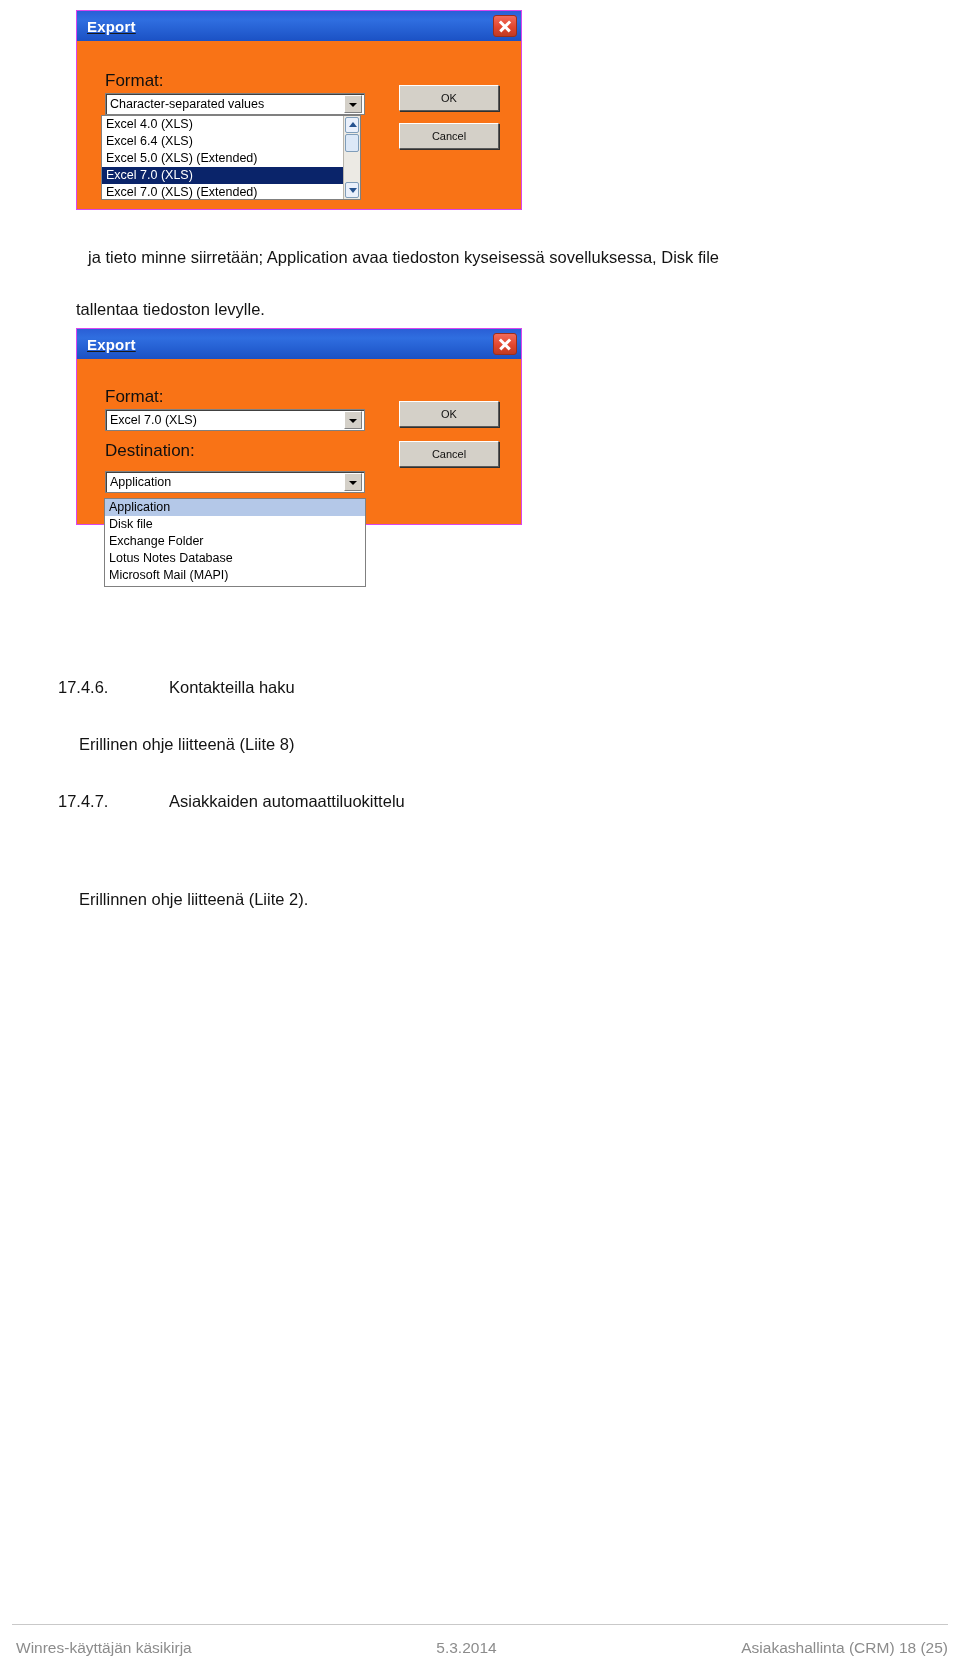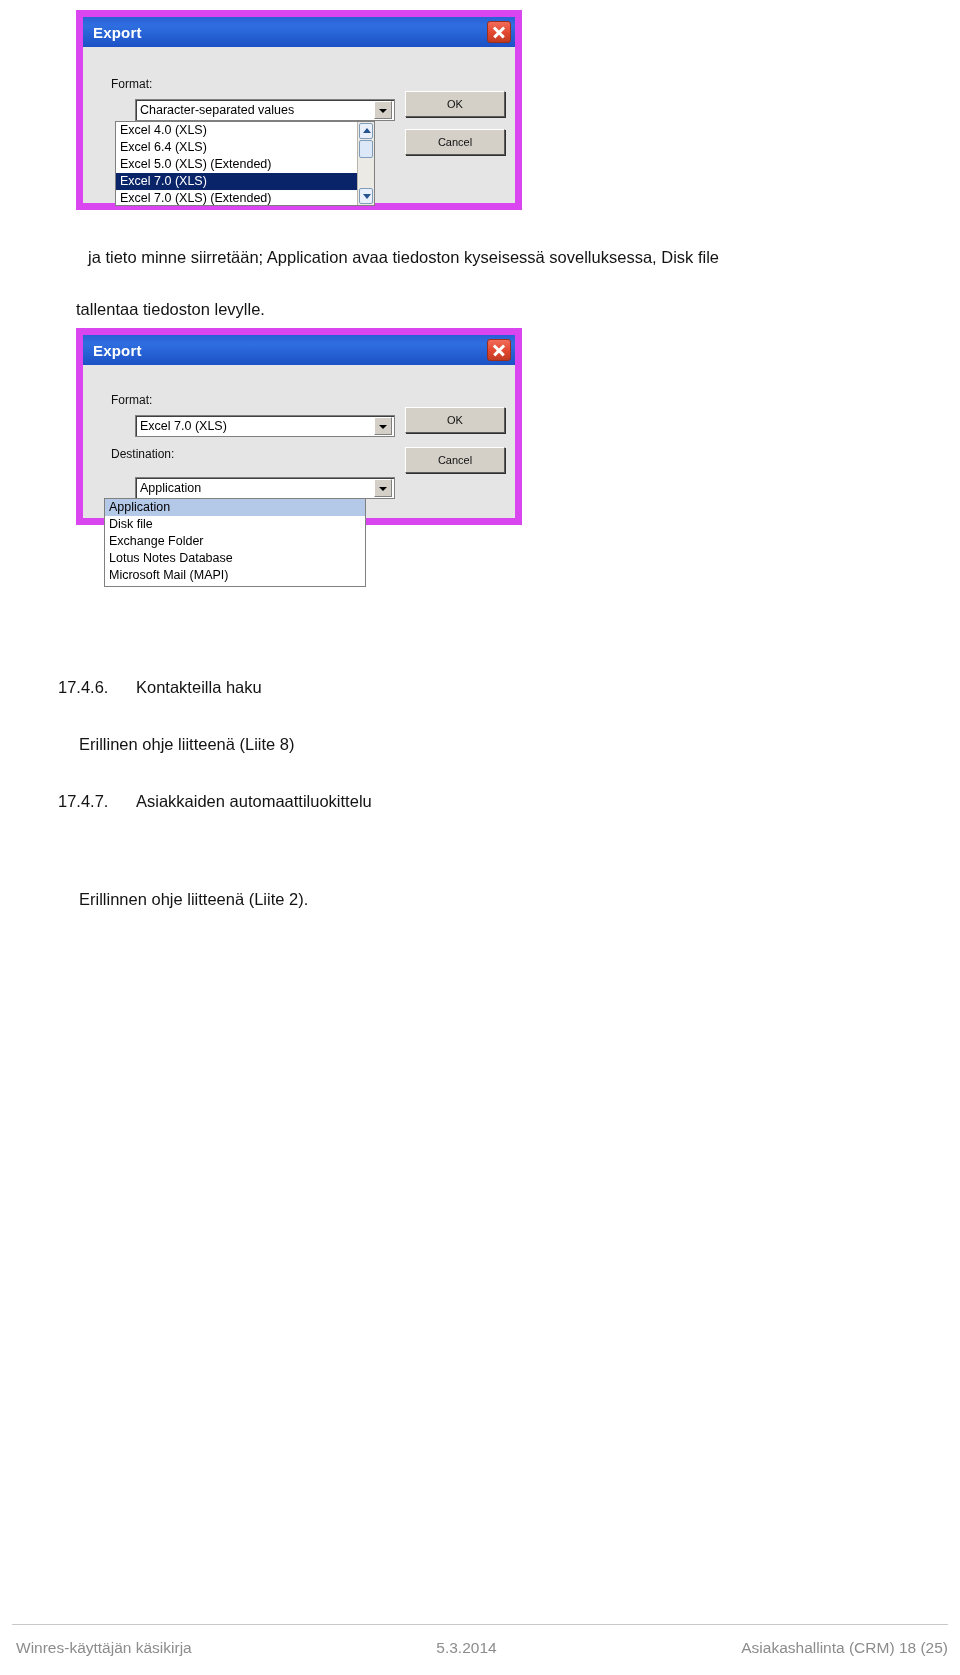--- a/index.html
+++ b/index.html
@@ -12,23 +12,24 @@
     height: 1675px;
     position: relative;
     font-family: "Liberation Sans", sans-serif;
     color: #1a1a1a;
     overflow: hidden;
   }
 
   
   .dlg {
     position: absolute;
-    background: #e5e5e5;
-    border: 7px solid #d946ef;
-    box-sizing: border-box;
+    background: #f97316;
+    border: 1px solid #d946ef;
+    box-sizing: border-box;
+    text-decoration: underline;
   }
   .dlg-title {
     height: 30px;
     background: linear-gradient(to bottom, #2a5fd6 0%, #2f6ee0 30%, #1b51c4 100%);
     display: flex;
     align-items: center;
     padding: 0 4px 0 10px;
     box-sizing: border-box;
   }
   .dlg-title-text {
@@ -61,36 +62,35 @@
   .close-btn::before { transform: rotate(45deg); }
   .close-btn::after  { transform: rotate(-45deg); }
 
   .dlg-body {
     position: relative;
     height: calc(100% - 30px);
   }
 
   .fld-label {
     position: absolute;
-    font-size: 12px;
+    font-size: 17px;
     color: #101010;
     font-family: "Liberation Sans", sans-serif;
     white-space: nowrap;
   }
 
   .combo {
     position: absolute;
     height: 22px;
     background: #ffffff;
     border: 1px solid #808080;
     box-shadow: inset 1px 1px 0 #404040;
     box-sizing: border-box;
     display: flex;
     align-items: center;
-    margin-left: 24px;
   }
   .combo-text {
     flex: 1;
     font-size: 12.5px;
     padding-left: 4px;
     color: #000;
     white-space: nowrap;
     overflow: hidden;
     font-family: "Liberation Sans", sans-serif;
   }
@@ -202,20 +202,21 @@
     line-height: 28px;
     color: #131313;
     font-family: "Liberation Sans", sans-serif;
   }
   .heading {
     position: absolute;
     font-size: 16.5px;
     color: #131313;
     font-family: "Liberation Sans", sans-serif;
     display: flex;
+    gap: 33px;
   }
   .heading .num { width: 78px; flex: none; }
   .body-line {
     position: absolute;
     font-size: 16.5px;
     color: #131313;
     font-family: "Liberation Sans", sans-serif;
   }
 
   
@@ -248,21 +249,21 @@
     <span class="dlg-title-text">Export</span>
     <div class="close-btn"></div>
   </div>
   <div class="dlg-body">
     <div class="fld-label" style="left:28px; top:30px;">Format:</div>
     <div class="combo" style="left:28px; top:52px; width:260px;">
       <span class="combo-text">Character-separated values</span>
       <span class="combo-arrow"></span>
     </div>
 
-    <div class="listbox" style="left:32px; top:74px; width:260px; height:85px;">
+    <div class="listbox" style="left:24px; top:74px; width:260px; height:85px;">
       <div class="lb-item">Excel 4.0 (XLS)</div>
       <div class="lb-item">Excel 6.4 (XLS)</div>
       <div class="lb-item">Excel 5.0 (XLS) (Extended)</div>
       <div class="lb-item sel">Excel 7.0 (XLS)</div>
       <div class="lb-item">Excel 7.0 (XLS) (Extended)</div>
       <div class="vscroll">
         <div class="vs-btn vs-up"></div>
         <div class="vs-thumb"></div>
         <div class="vs-btn vs-down" style="position:absolute; bottom:0; left:0; right:0;"></div>
       </div>

